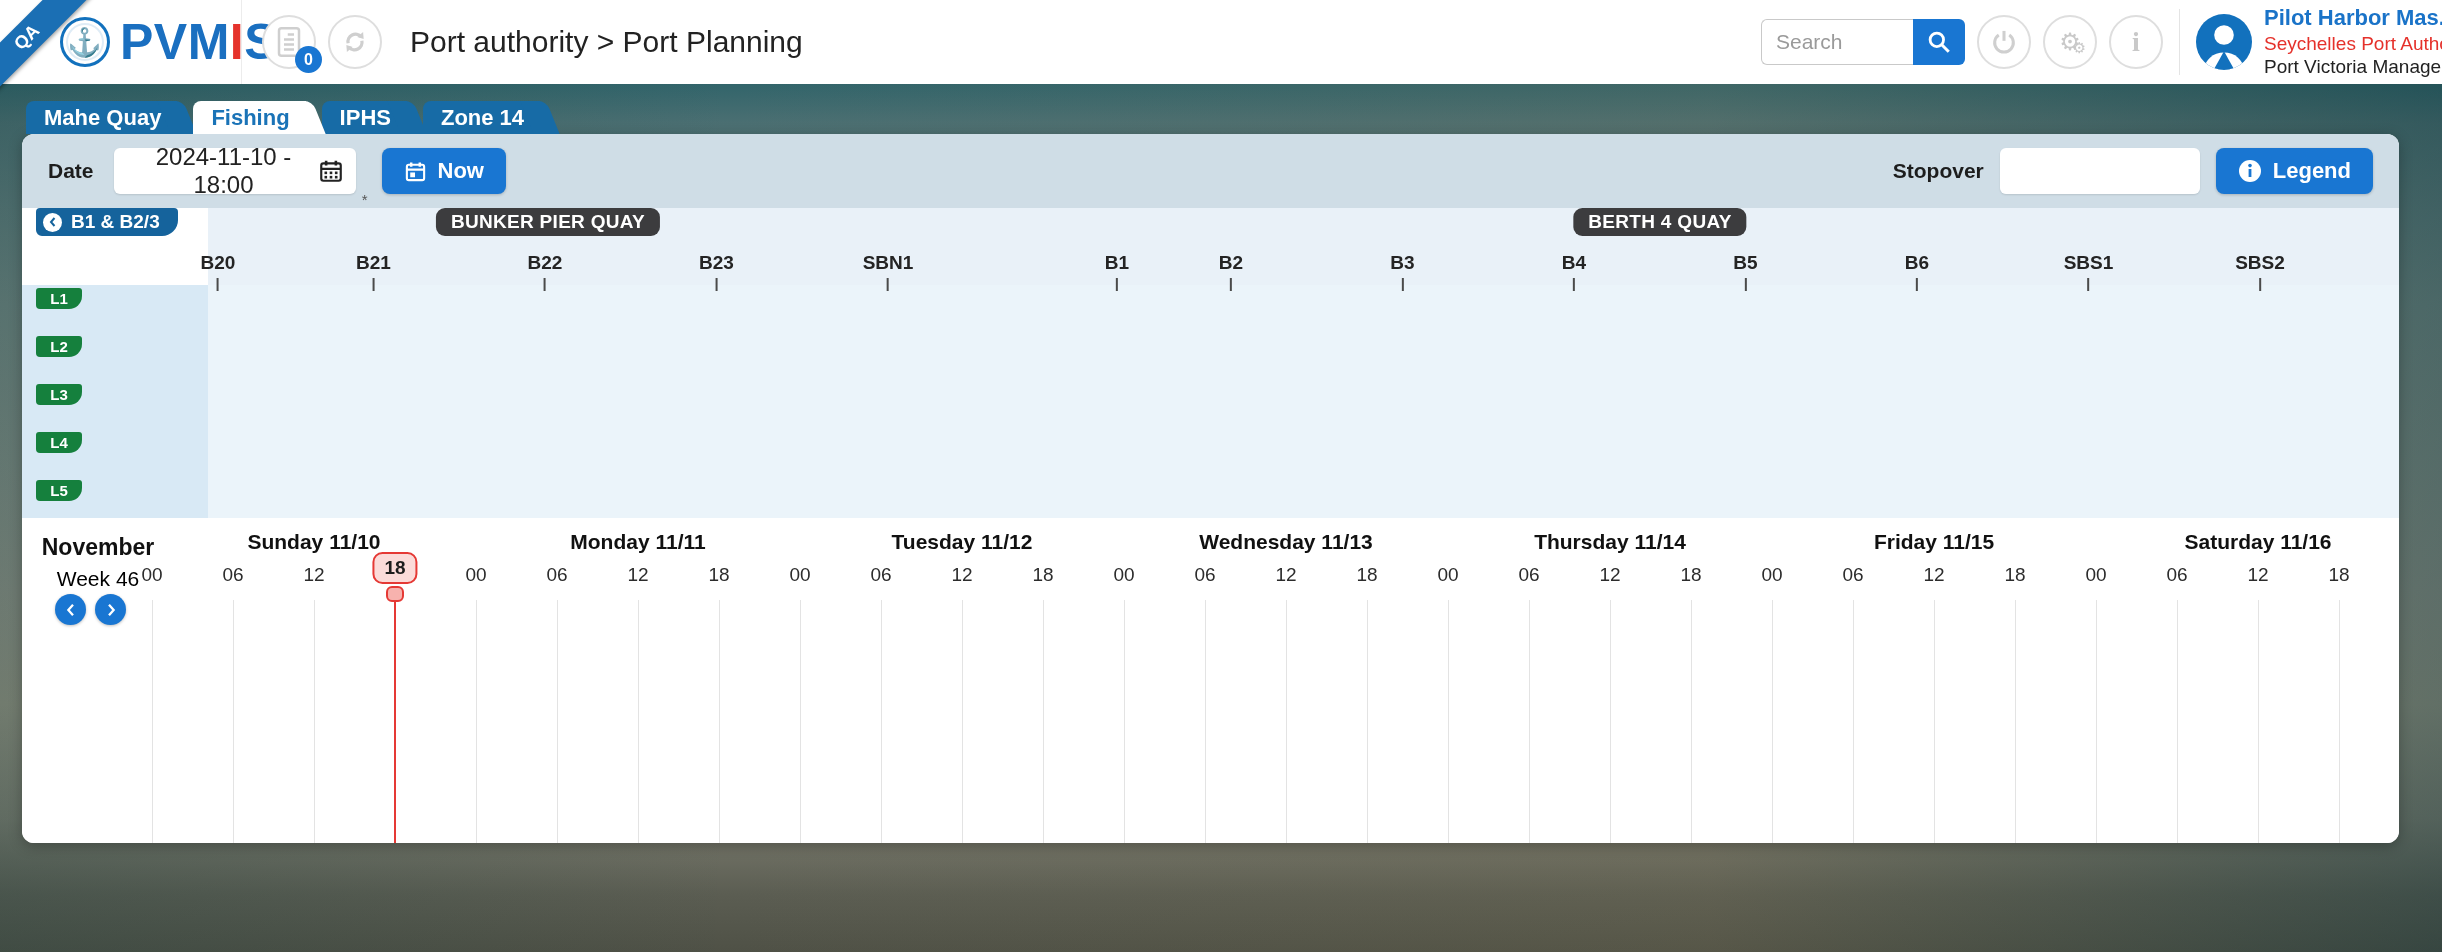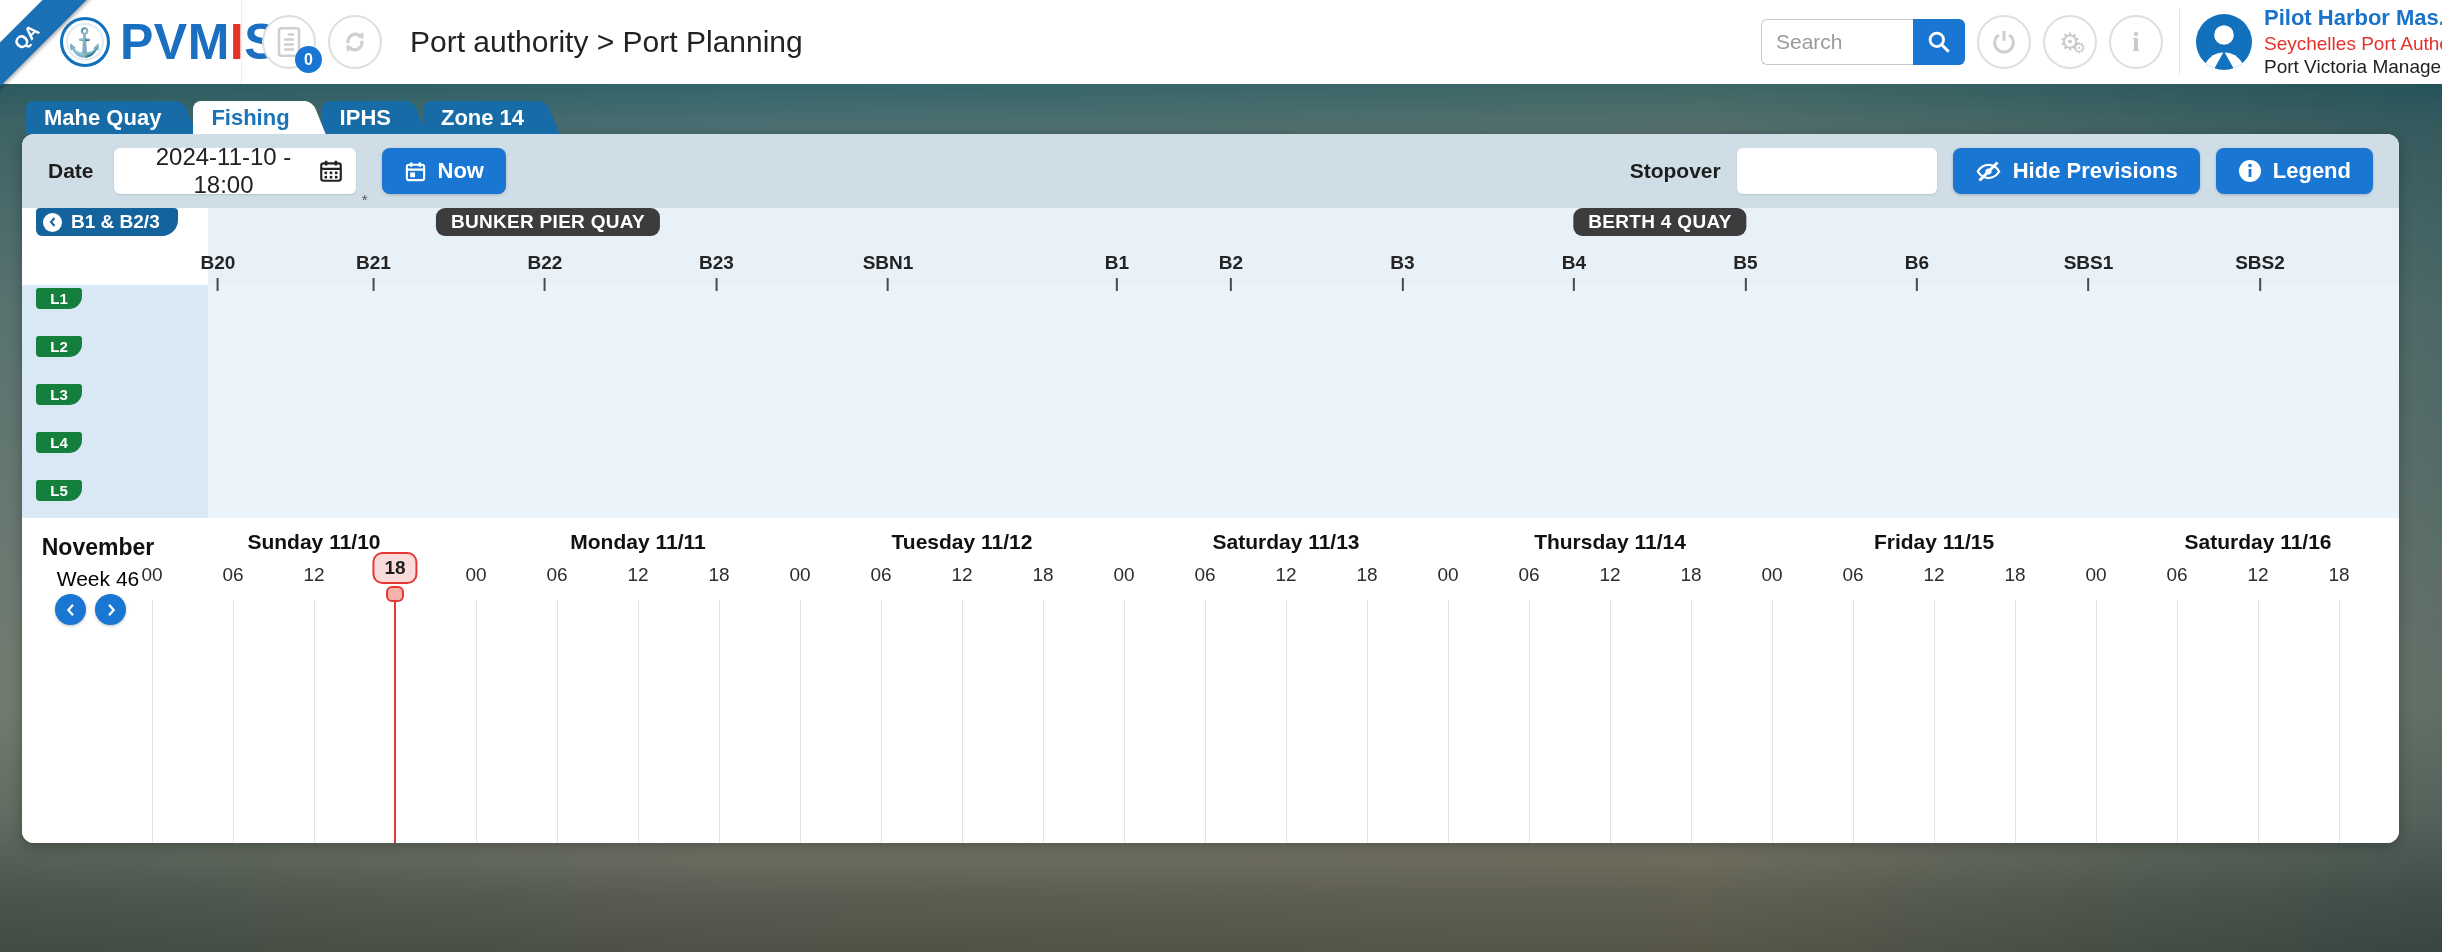--- a/index.html
+++ b/index.html
@@ -205,28 +205,20 @@
       <span>Now</span>
     </button>
 
     <div class="tb-right">
       <span class="tb-label">Stopover</span>
       <div class="stopover-group">
         <input type="text" value="" style="">
 
       </div>
       <button class="btn">
-        <svg width="27" height="27" viewBox="0 0 24 24">
-          <path d="M2.5 12 C5 8 8.3 6.2 12 6.2 s7 1.8 9.5 5.8 C19 16 15.7 17.8 12 17.8 s-7-1.8-9.5-5.8 z" fill="none" stroke="#fff" stroke-width="2"></path>
-          <circle cx="12" cy="12" r="2.7" fill="#fff"></circle>
-          <line x1="4" y1="20" x2="20" y2="4" stroke="#fff" stroke-width="2.6"></line>
-        </svg>
-        <span>Hide Previsions</span>
-      </button>
-      <button class="btn">
         <svg width="24" height="24" viewBox="0 0 24 24">
           <circle cx="12" cy="12" r="11" fill="#fff"></circle>
           <rect x="10.6" y="10" width="2.8" height="8" fill="#1976d2"></rect>
           <circle cx="12" cy="6.6" r="1.8" fill="#1976d2"></circle>
         </svg>
         <span>Legend</span>
       </button>
     </div>
   </div>
 
@@ -325,21 +317,21 @@
     <button class="nav-btn nav-next">
       <svg width="16" height="16" viewBox="0 0 24 24">
           <polyline points="9,4 16,12 9,20" fill="none" stroke="#fff" stroke-width="3.4"></polyline>
         </svg>
     </button>
 
     <div id="day-headers">
         <div class="day-header" style="left: 130px;">Sunday 11/10</div>
         <div class="day-header" style="left: 454px;">Monday 11/11</div>
         <div class="day-header" style="left: 778px;">Tuesday 11/12</div>
-        <div class="day-header" style="left: 1102px;">Saturday 11/13</div>
+        <div class="day-header" style="left: 1102px;">Wednesday 11/13</div>
         <div class="day-header" style="left: 1426px;">Thursday 11/14</div>
         <div class="day-header" style="left: 1750px;">Friday 11/15</div>
         <div class="day-header" style="left: 2074px;">Saturday 11/16</div>
       </div>
     <div id="hour-labels">
         <div class="hour-label" style="left: 130px;">00</div>
         <div class="hour-label" style="left: 211px;">06</div>
         <div class="hour-label" style="left: 292px;">12</div>
         <div class="hour-label" style="left: 454px;">00</div>
         <div class="hour-label" style="left: 535px;">06</div>

